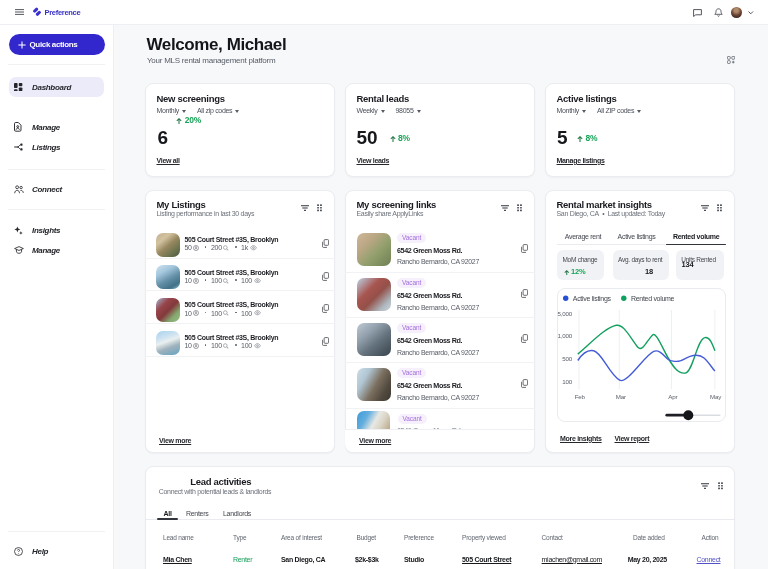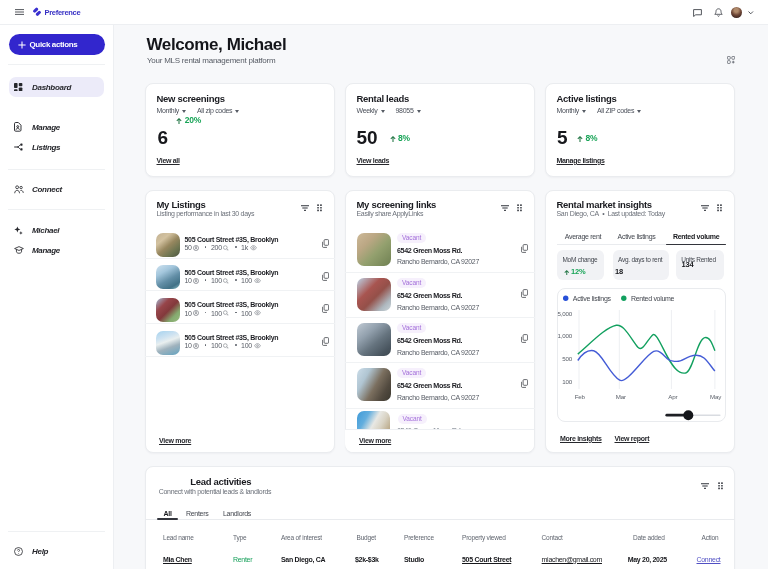--- a/index.html
+++ b/index.html
@@ -112,21 +112,21 @@
           <path d="M8.4 7.3c1.9-.4 3.8.9 3.8 3.2"></path>
         </svg>
       <span class="sb-txt">Connect</span>
     </div>
     <div class="sb-div" style="top:183.5px;"></div>
     <div class="sb-item" style="top:198.5px;">
       <svg width="9" height="9" viewBox="0 0 12 12" fill="#26272c">
           <path d="M4.5 0.5 5.6 3.4 8.5 4.5 5.6 5.6 4.5 8.5 3.4 5.6 0.5 4.5 3.4 3.4z"></path>
           <path d="M9.2 6.8 9.9 8.5 11.6 9.2 9.9 9.9 9.2 11.6 8.5 9.9 6.8 9.2 8.5 8.5z"></path>
         </svg>
-      <span class="sb-txt">Michael</span>
+      <span class="sb-txt">Insights</span>
     </div>
     <div class="sb-item" style="top:218px;">
       <svg width="10" height="8.5" viewBox="0 0 13 11" fill="none" stroke="#26272c" stroke-width="1.1">
           <path d="M6.5 0.8 12.2 3.3 6.5 5.8 0.8 3.3z"></path>
           <path d="M3.2 4.6v2.9c0 1 1.5 1.9 3.3 1.9s3.3-.9 3.3-1.9V4.6"></path>
         </svg>
       <span class="sb-txt">Manage</span>
     </div>
     <div class="sb-div" style="top:505.5px;"></div>
     <div class="sb-item" style="top:519.5px;">
@@ -369,21 +369,21 @@
   <div class="statbox" style="left:557px;top:250px;width:46.7px;height:30.2px;"></div>
   <div class="sb-lab" style="left:562.4px;top:257.2px;">MoM change</div>
   <div class="sb-val" style="left:563.6px;top:268.3px;color:#18a457;display:flex;align-items:flex-end;gap:2px;">
       <svg width="5.5" height="5.8" viewBox="0 0 6 6.2" fill="none" stroke="#2a7a4b" stroke-width="1.1" style="margin-bottom:0.5px;">
         <path d="M3 6V0.9M0.8 2.8 3 0.7l2.2 2.1"></path>
       </svg>
       <span>12%</span>
     </div>
   <div class="statbox" style="left:612.6px;top:250px;width:56.2px;height:30.2px;"></div>
   <div class="sb-lab" style="left:618px;top:257.2px;">Avg. days to rent</div>
-  <div class="sb-val" style="left:615px;top:268.3px;">18</div>
+  <div class="sb-val" style="left:645px;top:268.3px;">18</div>
   <div class="statbox" style="left:675.7px;top:250px;width:48.8px;height:30.2px;"></div>
   <div class="sb-lab" style="left:681.2px;top:257.2px;">Units Rented</div>
   <div class="sb-val" style="left:681.6px;top:261px;">134</div>
 
   <div class="abs" style="left:556.7px;top:287.6px;width:169.4px;height:134.6px;border:1px solid #e9ebee;border-radius:8px;background:#fff;"></div>
   <svg class="abs" style="left:556.7px;top:287.6px;" width="169" height="134" viewBox="0 0 169 134">
     <circle cx="8.7" cy="10.3" r="2.7" fill="#2750d8"></circle>
     <text x="15.8" y="12.7" font-size="7" letter-spacing="-0.3" fill="#42464e">Active listings</text>
     <circle cx="66.8" cy="10.3" r="2.7" fill="#12a05f"></circle>
     <text x="74" y="12.7" font-size="7" letter-spacing="-0.3" fill="#42464e">Rented volume</text>

